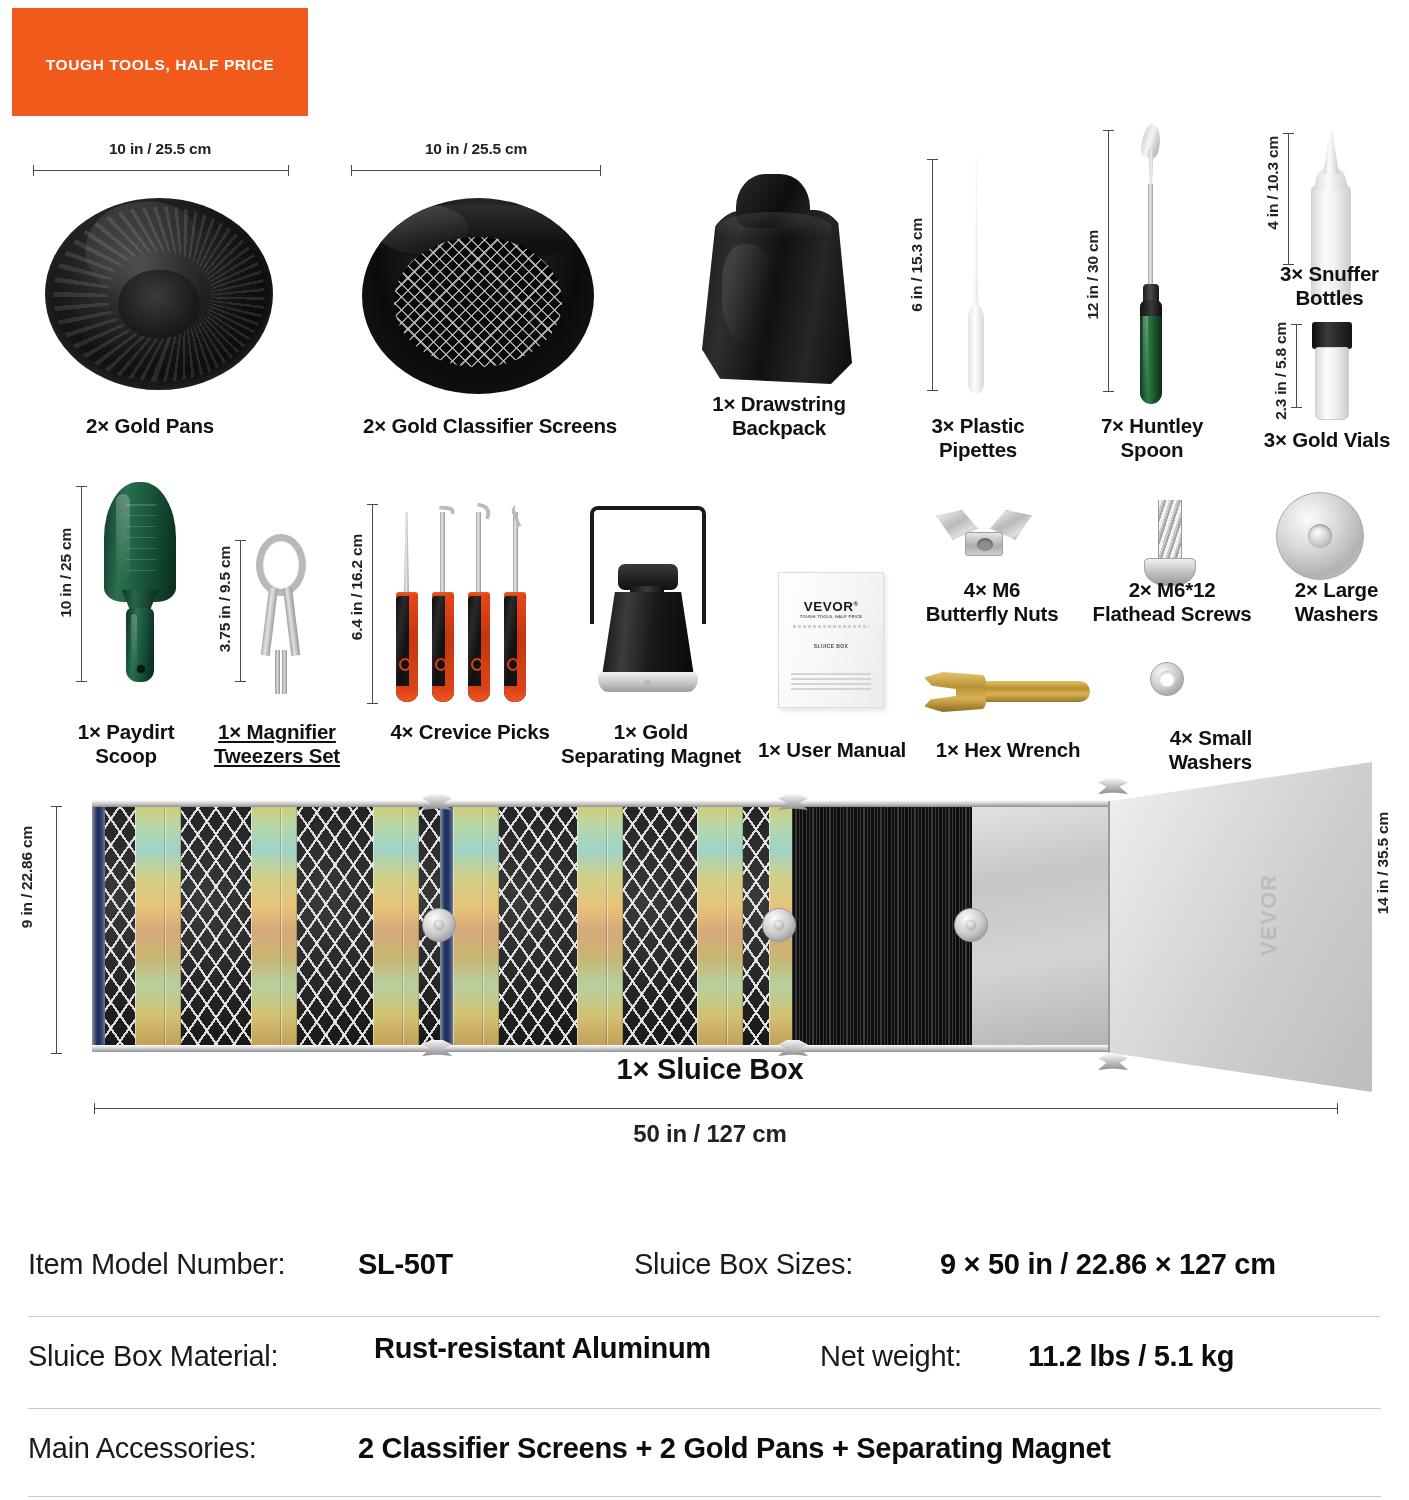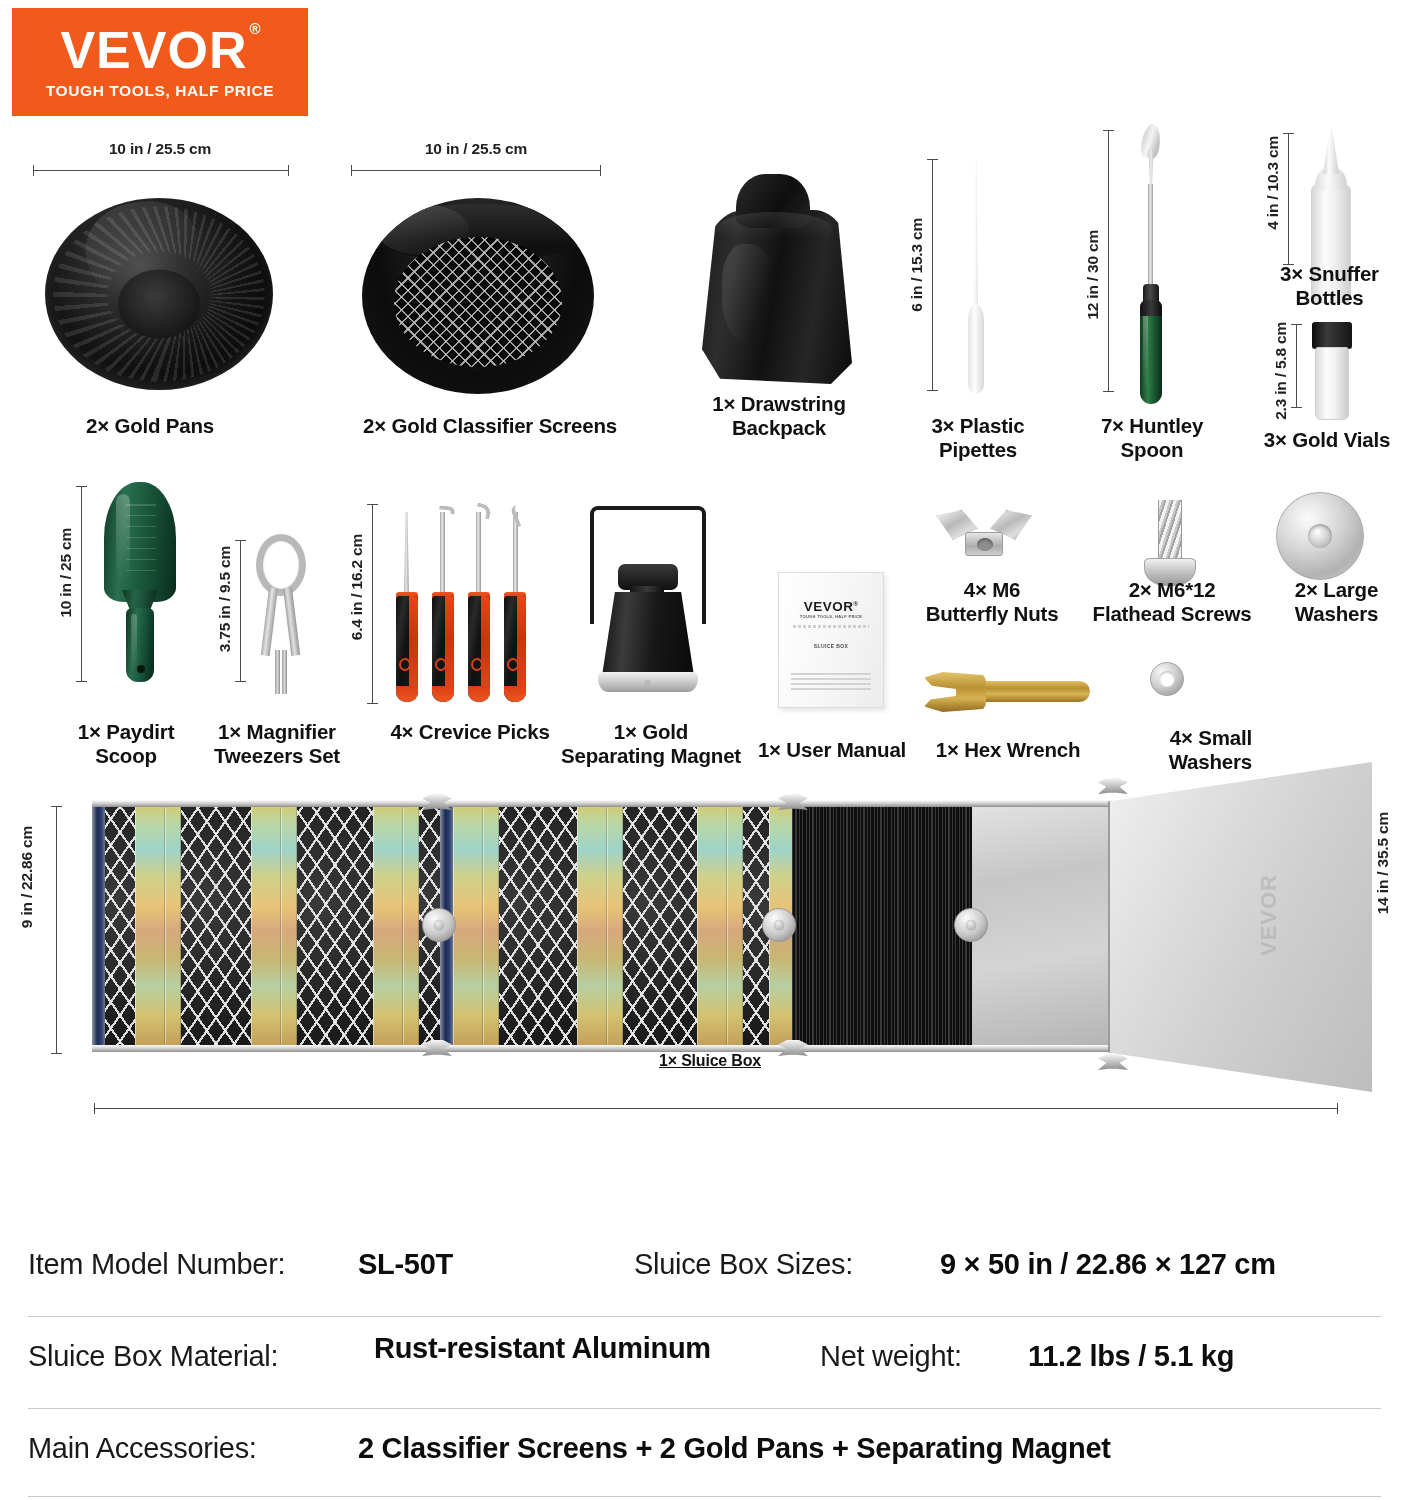--- a/index.html
+++ b/index.html
@@ -545,21 +545,20 @@
     position:absolute; font-size:29px; font-weight:bold; color:#0d0d0d;
     letter-spacing:-0.3px; white-space:nowrap;
   }
 </style>
 </head>
 <body>
 
 <div id="page">
 
   <div class="logo">
-    <div class="logo-word"><span>VEVOR</span><span class="logo-r">®</span></div>
     <div class="logo-tag">TOUGH TOOLS, HALF PRICE</div>
   </div>
 
   <div class="dim-h" style="left:30px; top:140px; width:260px;">10 in / 25.5 cm</div>
   <div class="rule-h" style="left:33px; top:170px; width:256px;"></div>
   <div class="obj" style="left:45px; top:198px;">
     <div class="pan">
       <div class="pan-flat"></div>
       <div class="pan-gloss"></div>
     </div>
@@ -667,21 +666,21 @@
   <div class="dim-v" style="left:216px; top:546px;">3.75 in / 9.5 cm</div>
   <div class="obj" style="left:250px; top:534px;">
     <div class="tweez">
       <div class="tw-ring"></div>
       <div class="tw-armL"></div>
       <div class="tw-armR"></div>
       <div class="tw-tipL"></div>
       <div class="tw-tipR"></div>
     </div>
   </div>
-  <div class="cap" style="left:190px; top:720px; width:174px;">
+  <div class="cap" style="left:190px; top:720px; width:174px;text-decoration:underline;">
     <span>1× Magnifier</span><br>
     <span>Tweezers Set</span>
   </div>
 
   <div class="rule-v" style="left:372px; top:504px; height:200px;"></div>
   <div class="dim-v" style="left:348px; top:534px;">6.4 in / 16.2 cm</div>
   <div class="obj" style="left:392px; top:500px;">
     <div class="pick">
       <div class="pk-shaft" style="clip-path:polygon(30% 0%,70% 0%,100% 100%,0% 100%);"></div>
       <div class="pk-collar"></div>
@@ -858,23 +857,24 @@
     <div class="rivet" style="left:862px; top:108px;"></div>
 
     <div class="thumbscrew" style="left:330px; top:-6px;"></div>
     <div class="thumbscrew" style="left:330px; top:240px;"></div>
     <div class="thumbscrew" style="left:686px; top:-6px;"></div>
     <div class="thumbscrew" style="left:686px; top:240px;"></div>
     <div class="thumbscrew" style="left:1006px; top:-22px;"></div>
     <div class="thumbscrew" style="left:1006px; top:254px;"></div>
   </div>
 
-  <div class="cap" style="left:500px; top:1052px; width:420px; font-size:16px;text-decoration:underline;">1×  Sluice Box</div>
+  <div class="cap" style="left:500px; top:1052px; width:420px; font-size:29px;">1×  Sluice Box</div>
 
   <div class="rule-h" style="left:94px; top:1108px; width:1244px;"></div>
+  <div class="dim-h" style="left:500px; top:1120px; width:420px; font-size:24px;">50 in / 127 cm</div>
 
   <div class="spec" style="top:1232px;">
 
     <div>
       <div class="lbl" style="left:0; top:16px;">Item Model Number:</div>
       <div class="val" style="left:330px; top:16px;">SL-50T</div>
       <div class="lbl" style="left:606px; top:16px;">Sluice Box Sizes:</div>
       <div class="val" style="left:912px; top:16px;">9 × 50 in / 22.86 × 127 cm</div>
       <div class="spec-sep" style="top:84px;"></div>
     </div>

